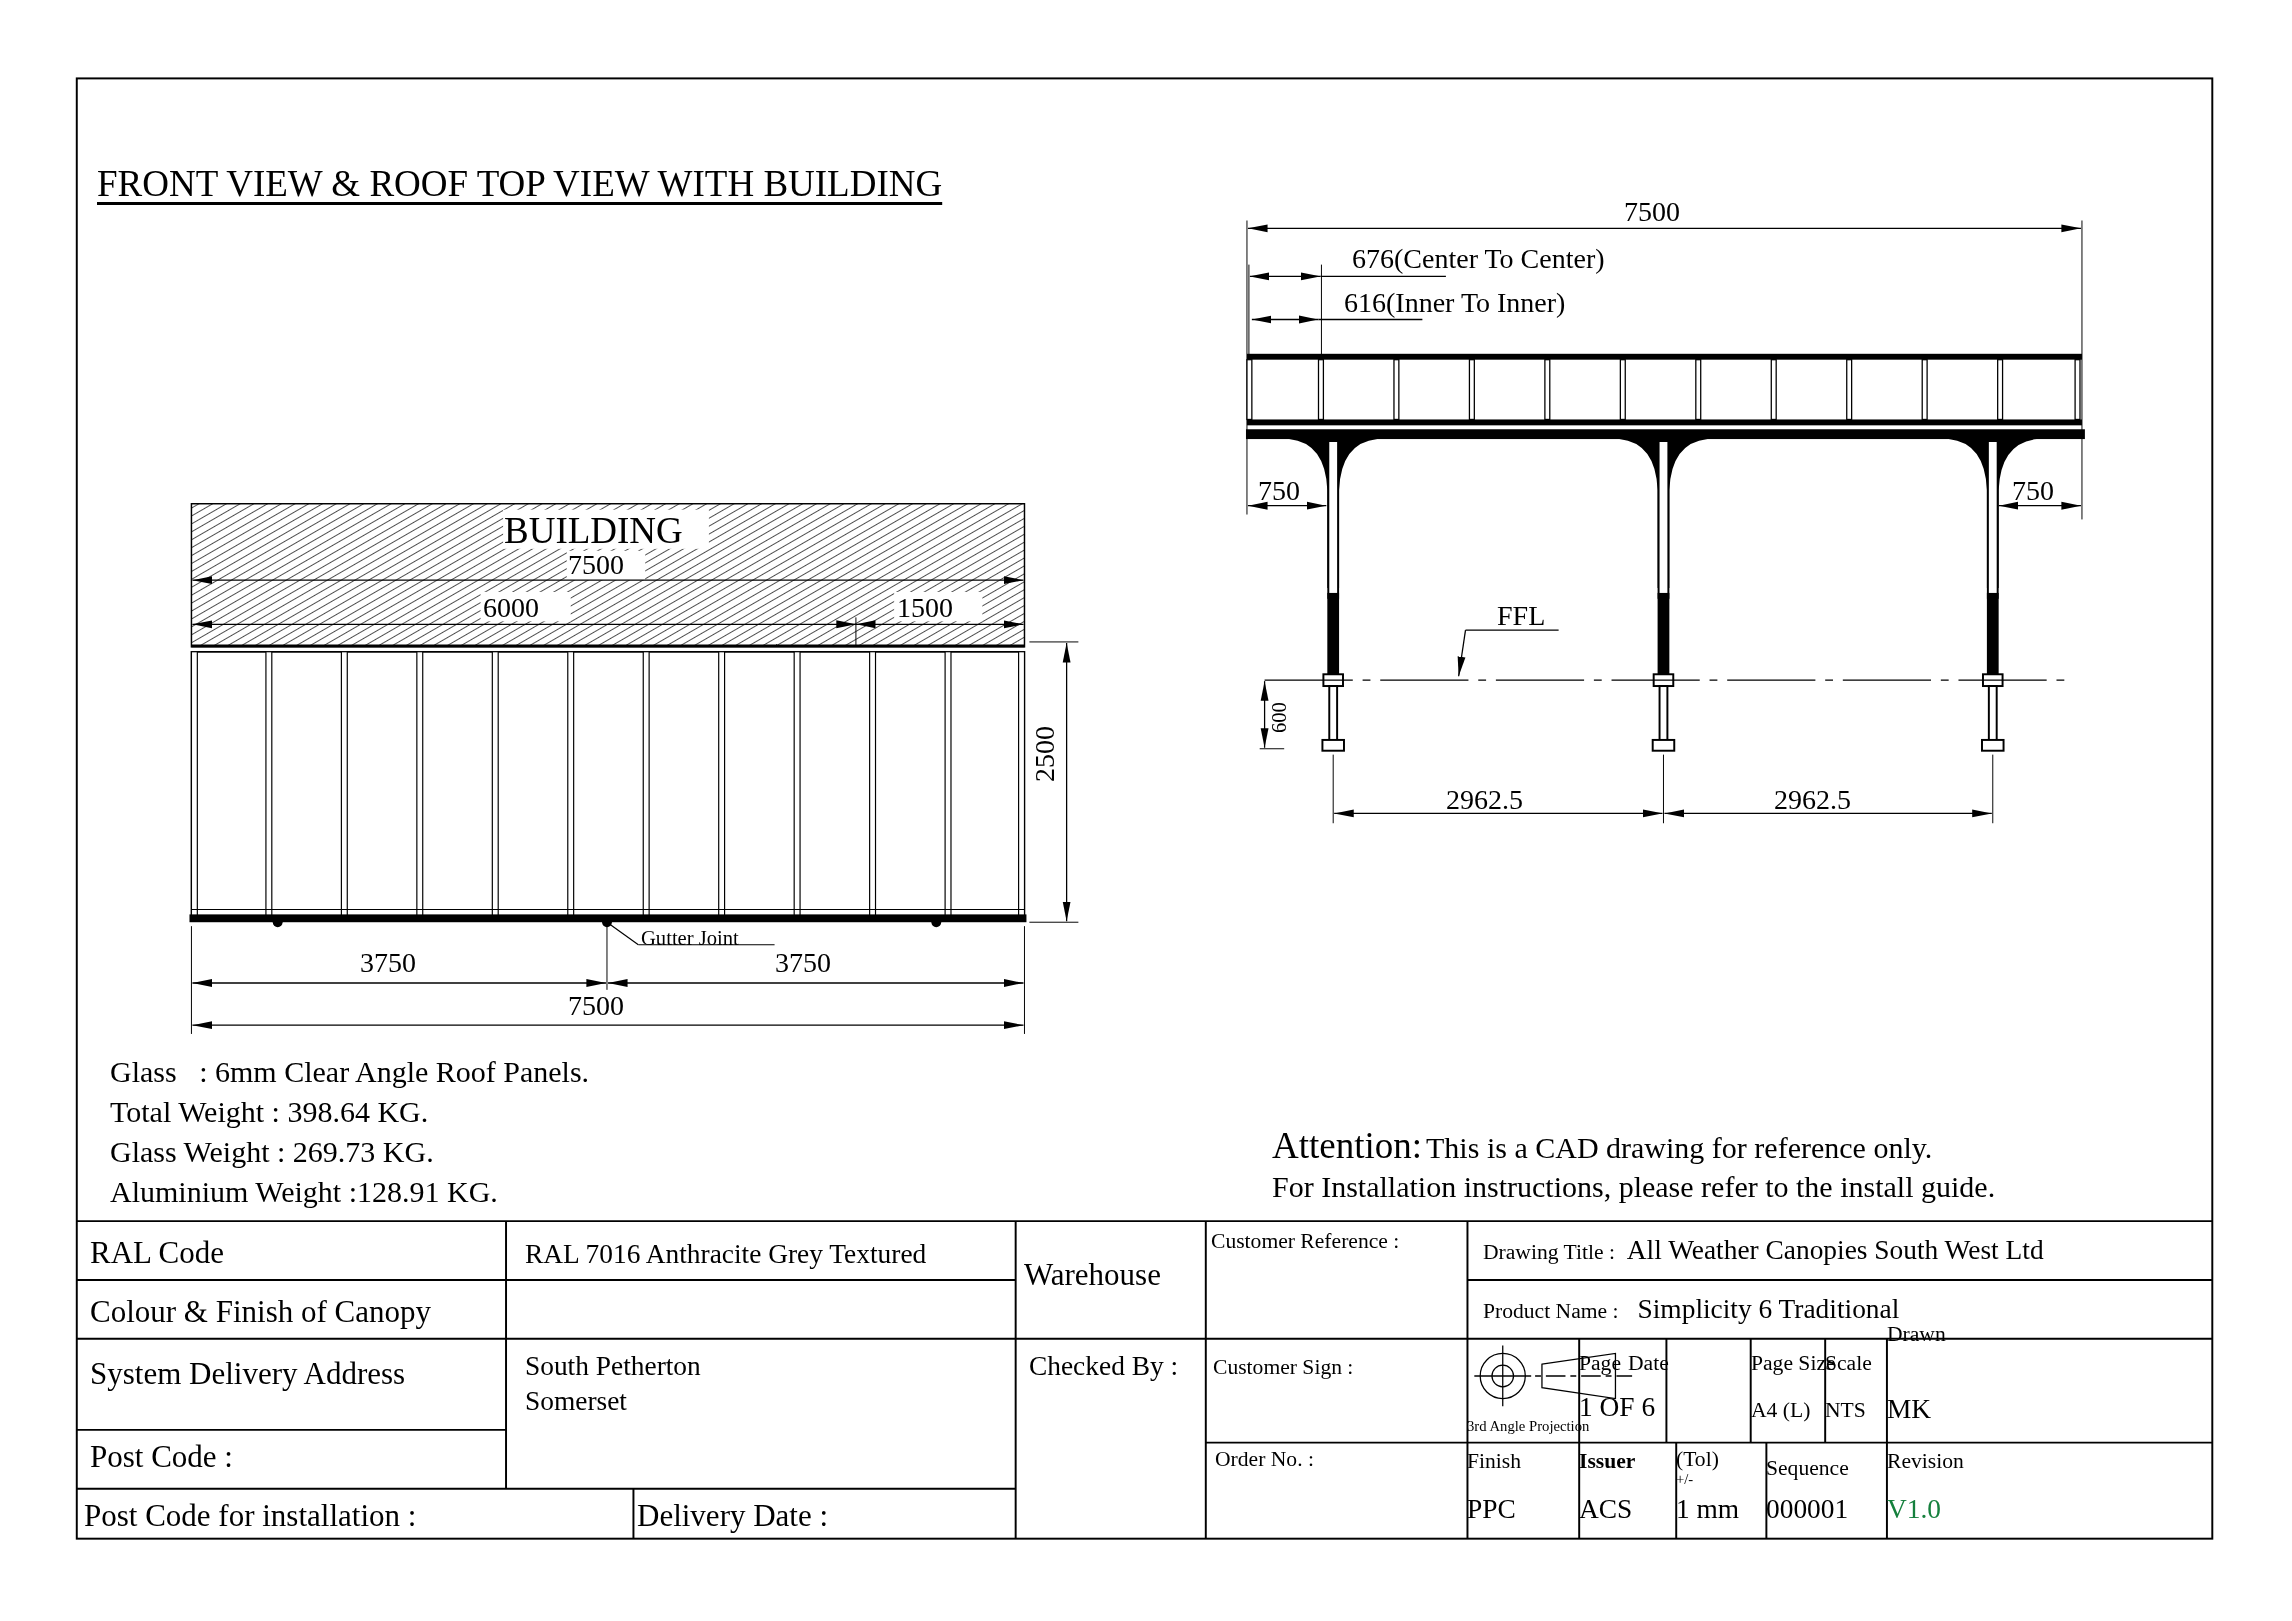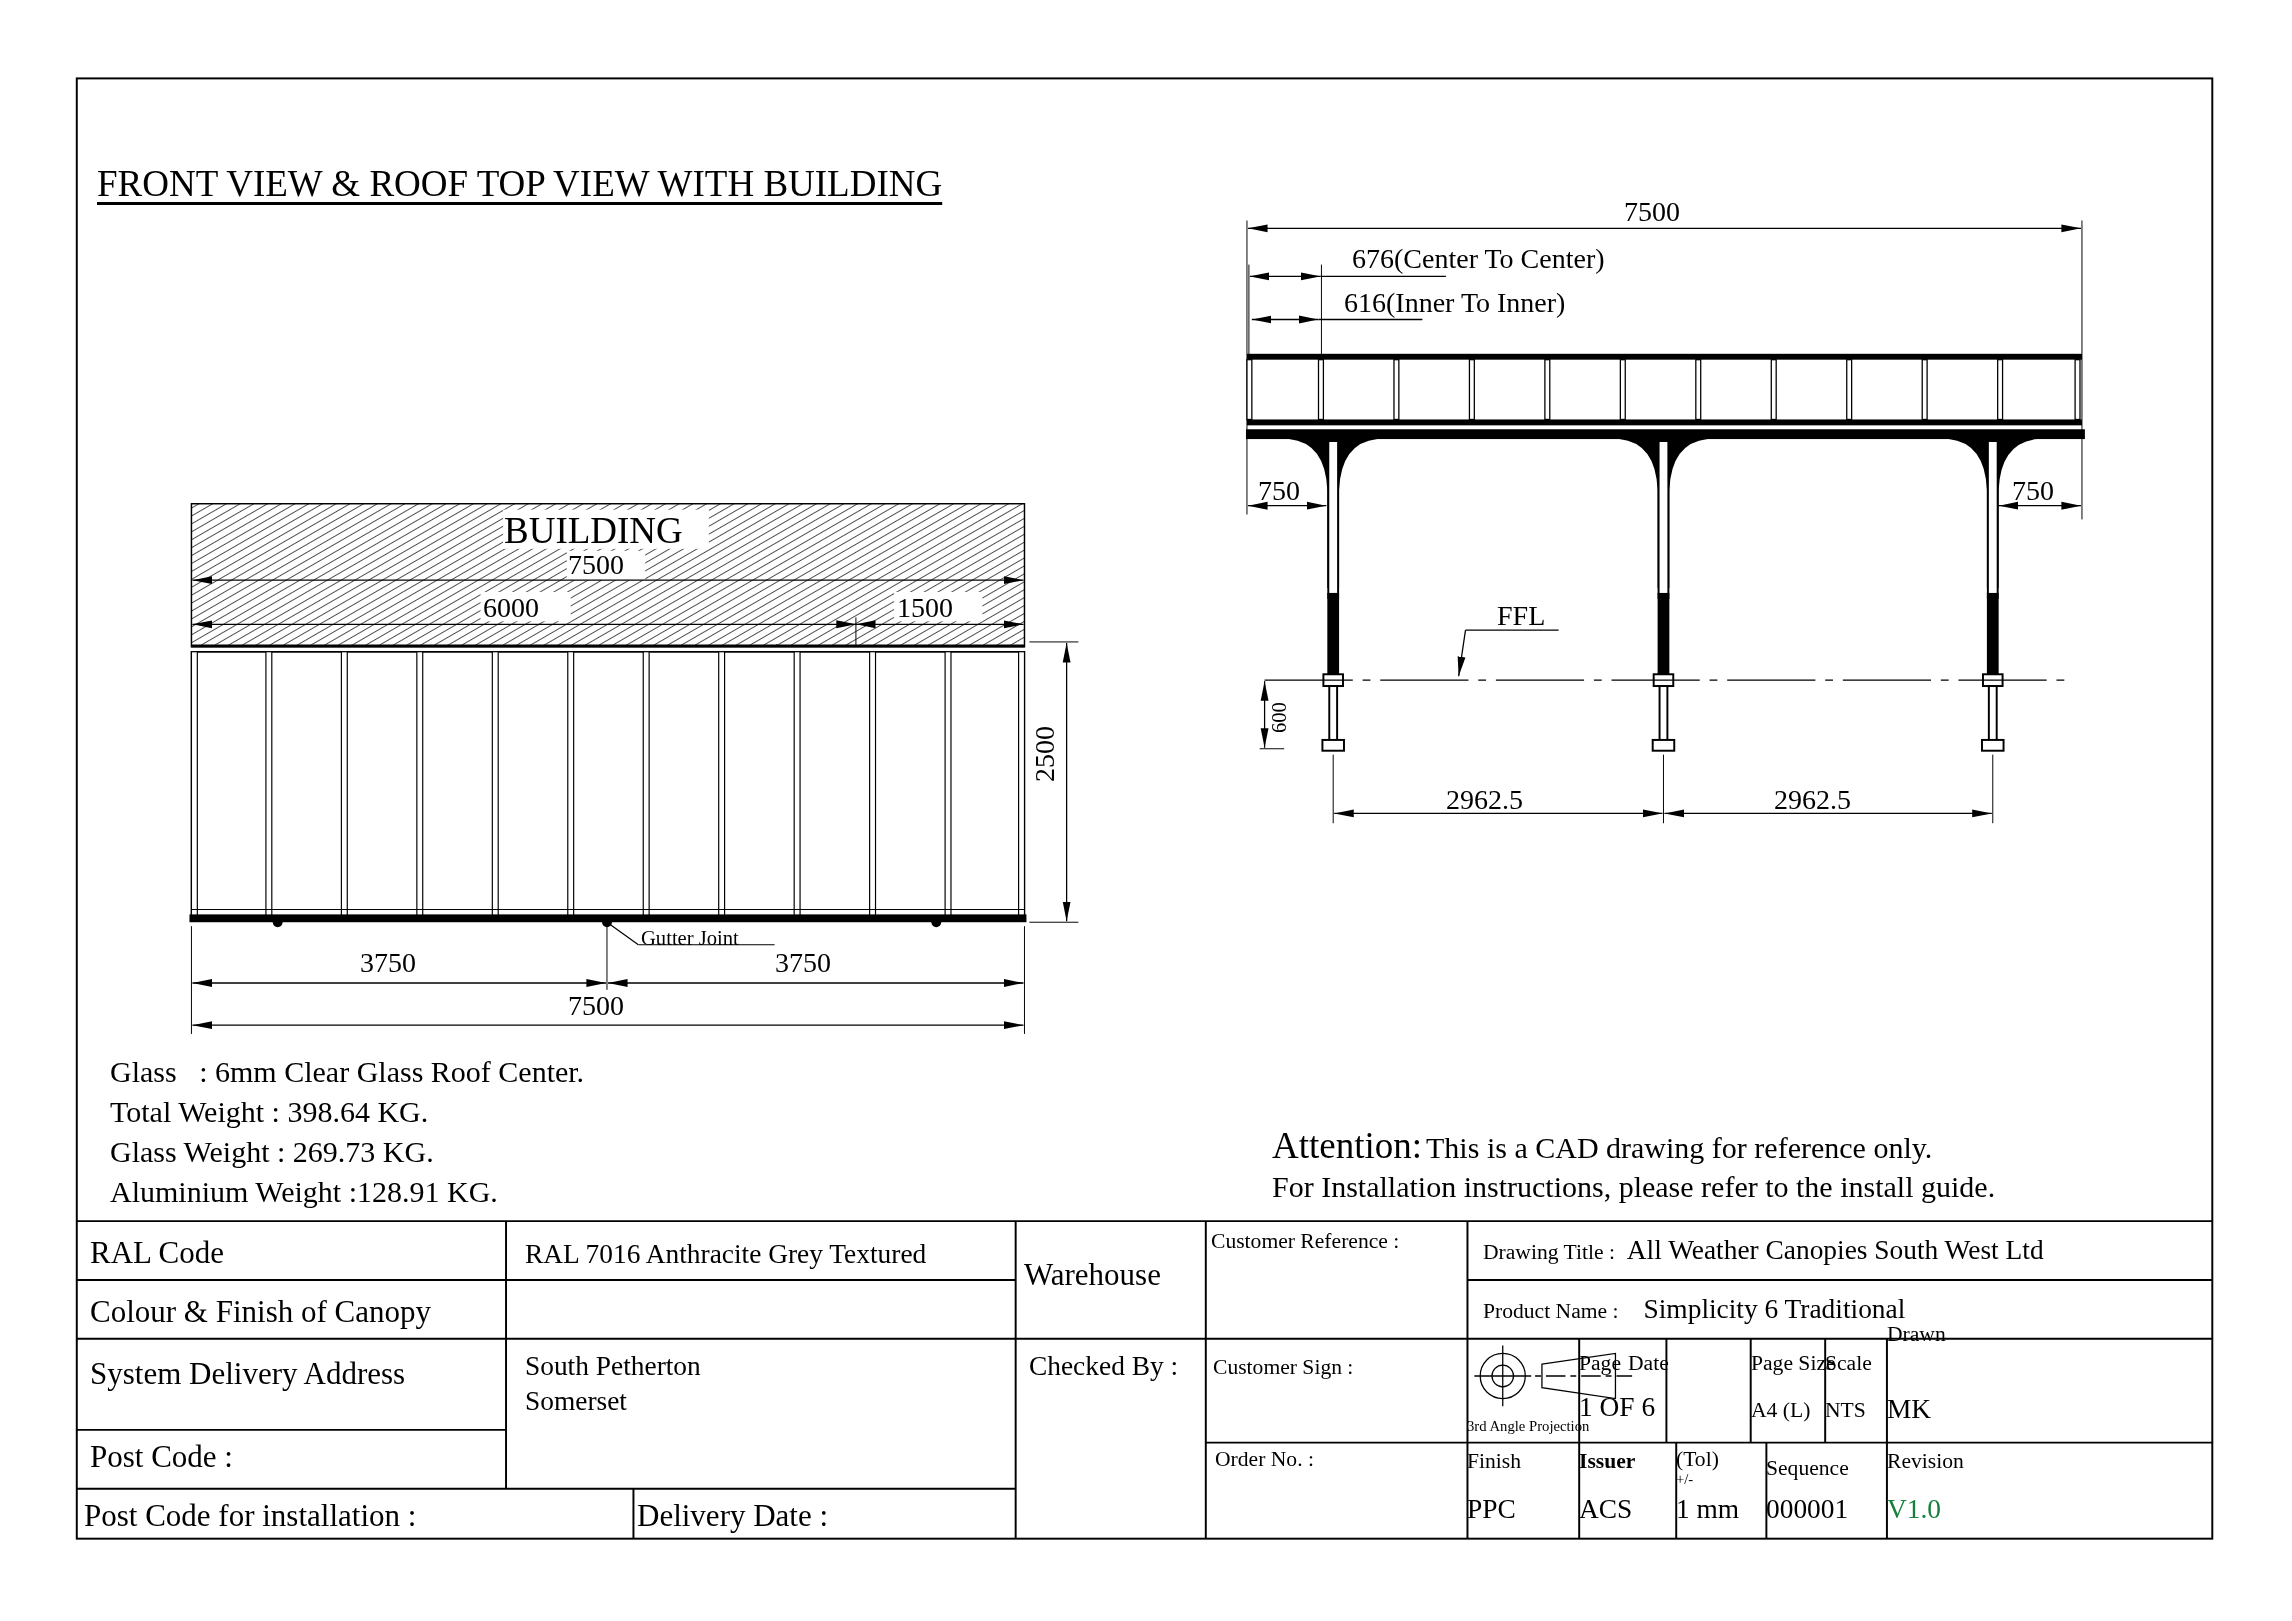--- a/index.html
+++ b/index.html
@@ -220,21 +220,21 @@
 <div class="abs" style="left:1624px; top:198px; font-size:28px;">7500</div>
 <div class="abs" style="left:1352px; top:245px; font-size:28px;">676(Center To Center)</div>
 <div class="abs" style="left:1344px; top:289px; font-size:28px;">616(Inner To Inner)</div>
 <div class="abs" style="left:1258px; top:477px; font-size:28px;">750</div>
 <div class="abs" style="left:2012px; top:477px; font-size:28px;">750</div>
 <div class="abs" style="left:1497px; top:602px; font-size:28px;">FFL</div>
 <div class="abs" style="left:1269px; top:733px; font-size:20.6px; transform:rotate(-90deg); transform-origin:left top;">600</div>
 <div class="abs" style="left:1446px; top:786px; font-size:28px;">2962.5</div>
 <div class="abs" style="left:1774px; top:786px; font-size:28px;">2962.5</div>
 
-<div class="abs spec" style="left:110px; top:1057px; white-space:pre;">Glass   : 6mm Clear Glass Roof Center.</div>
+<div class="abs spec" style="left:110px; top:1057px; white-space:pre;">Glass   : 6mm Clear Angle Roof Panels.</div>
 <div class="abs spec" style="left:110px; top:1097px;">Total Weight : 398.64 KG.</div>
 <div class="abs spec" style="left:110px; top:1137px;">Glass Weight : 269.73 KG.</div>
 <div class="abs spec" style="left:110px; top:1177px;">Aluminium Weight :128.91 KG.</div>
 
 <div class="abs" style="left:1272px; top:1127px;">
   <span class="attn-strong">Attention:</span>
   <span class="attn">This is a CAD drawing for reference only.</span>
 </div>
 <div class="abs attn" style="left:1272px; top:1172px;">For Installation instructions, please refer to the install guide.</div>
 
@@ -255,21 +255,21 @@
 <div class="abs tb-sm" style="left:1211px; top:1231px;">Customer Reference :</div>
 <div class="abs tb-sm" style="left:1213px; top:1357px;">Customer Sign :</div>
 <div class="abs tb-sm" style="left:1215px; top:1449px;">Order No. :</div>
 
 <div class="abs" style="left:1483px; top:1237px;">
   <span class="tb-sm">Drawing Title :</span>
   <span class="tb-md" style="margin-left:7.8px;">All Weather Canopies South West Ltd</span>
 </div>
 <div class="abs" style="left:1483px; top:1296px;">
   <span class="tb-sm">Product Name :</span>
-  <span class="tb-md" style="margin-left:21px;">Simplicity 6 Traditional</span>
+  <span class="tb-md" style="margin-left:15px;">Simplicity 6 Traditional</span>
 </div>
 
 <div class="abs tb-xs center" style="left:1467px; top:1419px; width:112px;">3rd Angle Projection</div>
 
 <div class="abs tb-sm center" style="left:1579px; top:1353px; width:87px;">Page</div>
 <div class="abs tb-md center" style="left:1579px; top:1394px; width:87px;">1 OF 6</div>
 <div class="abs tb-sm center" style="left:1628px; top:1353px; width:84px;">Date</div>
 <div class="abs tb-md center" style="left:1666px; top:1394px; width:84px;"></div>
 <div class="abs tb-sm center" style="left:1751px; top:1353px; width:74px;">Page Size</div>
 <div class="abs tb-sm center" style="left:1751px; top:1400px; width:74px;">A4 (L)</div>

